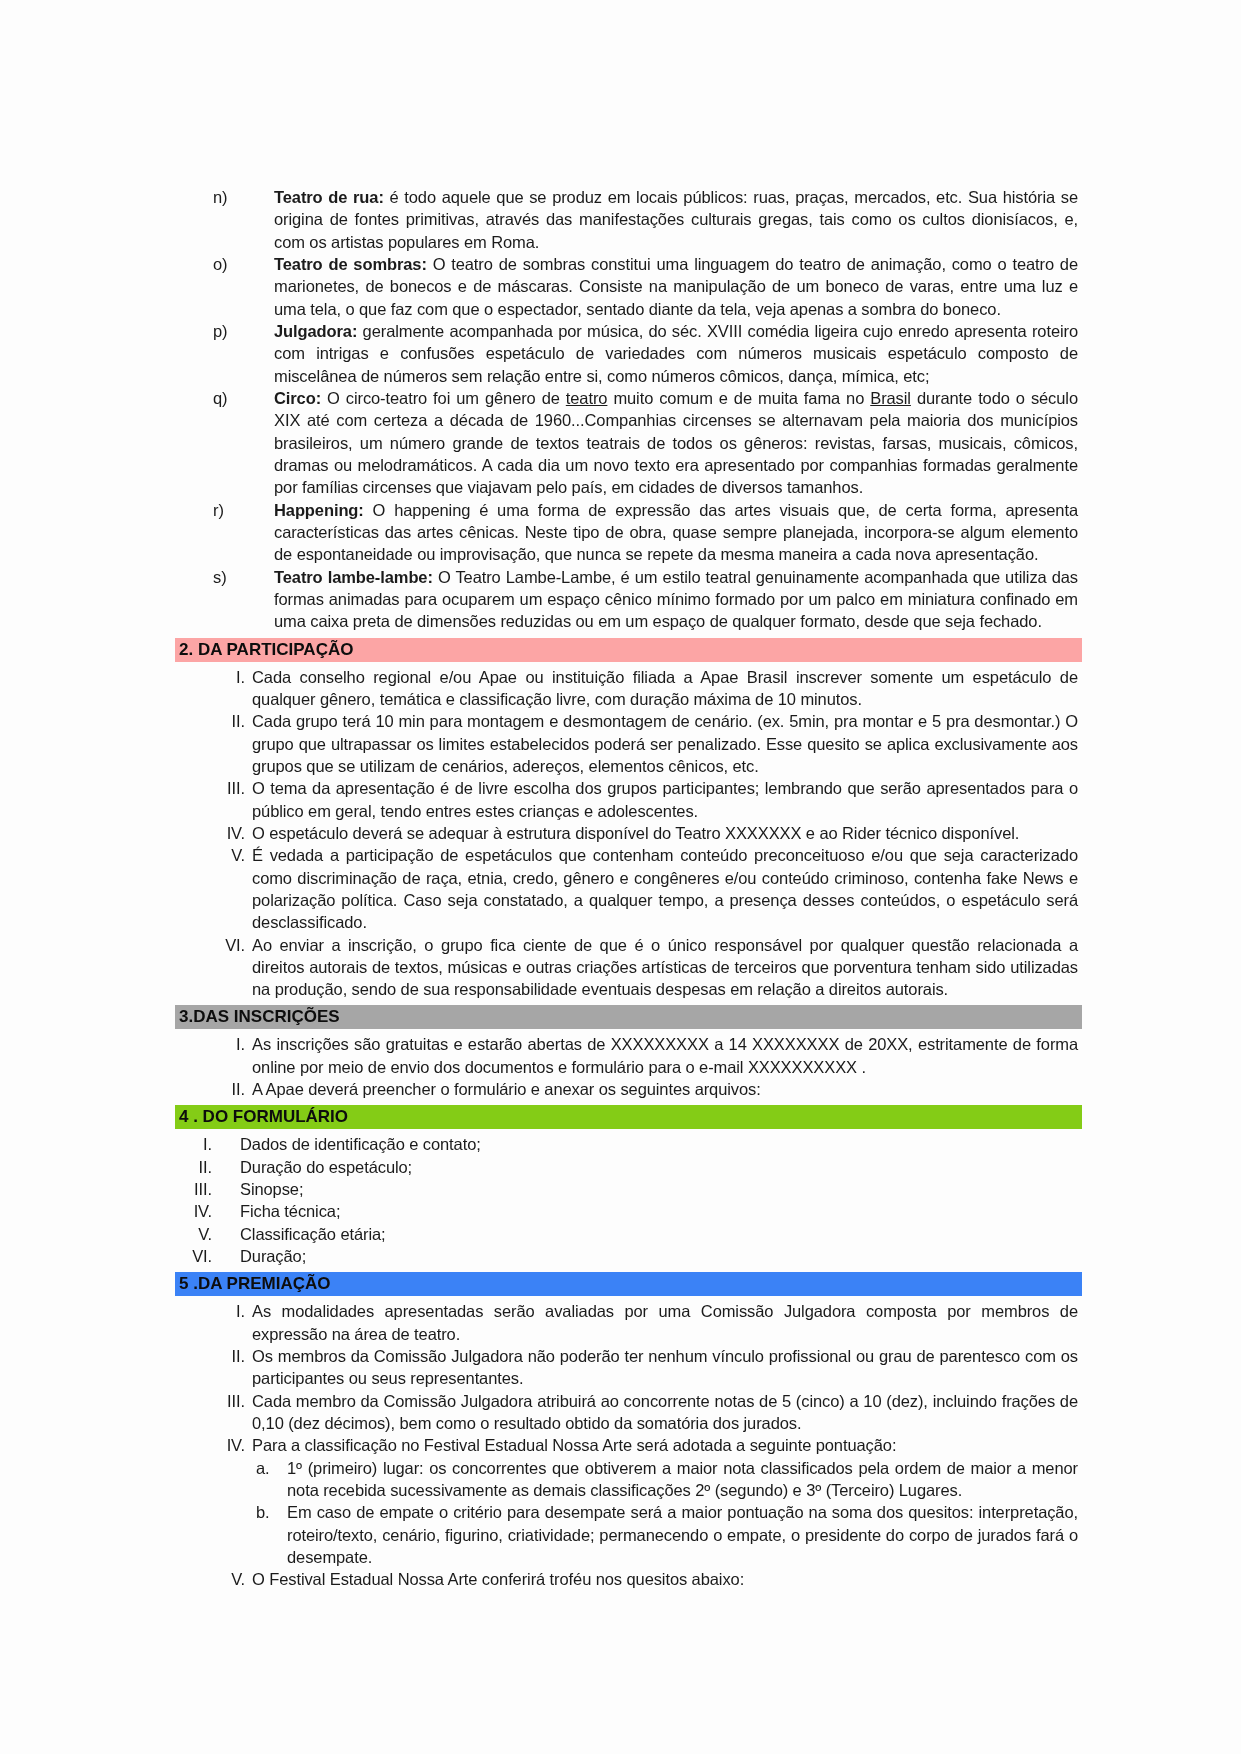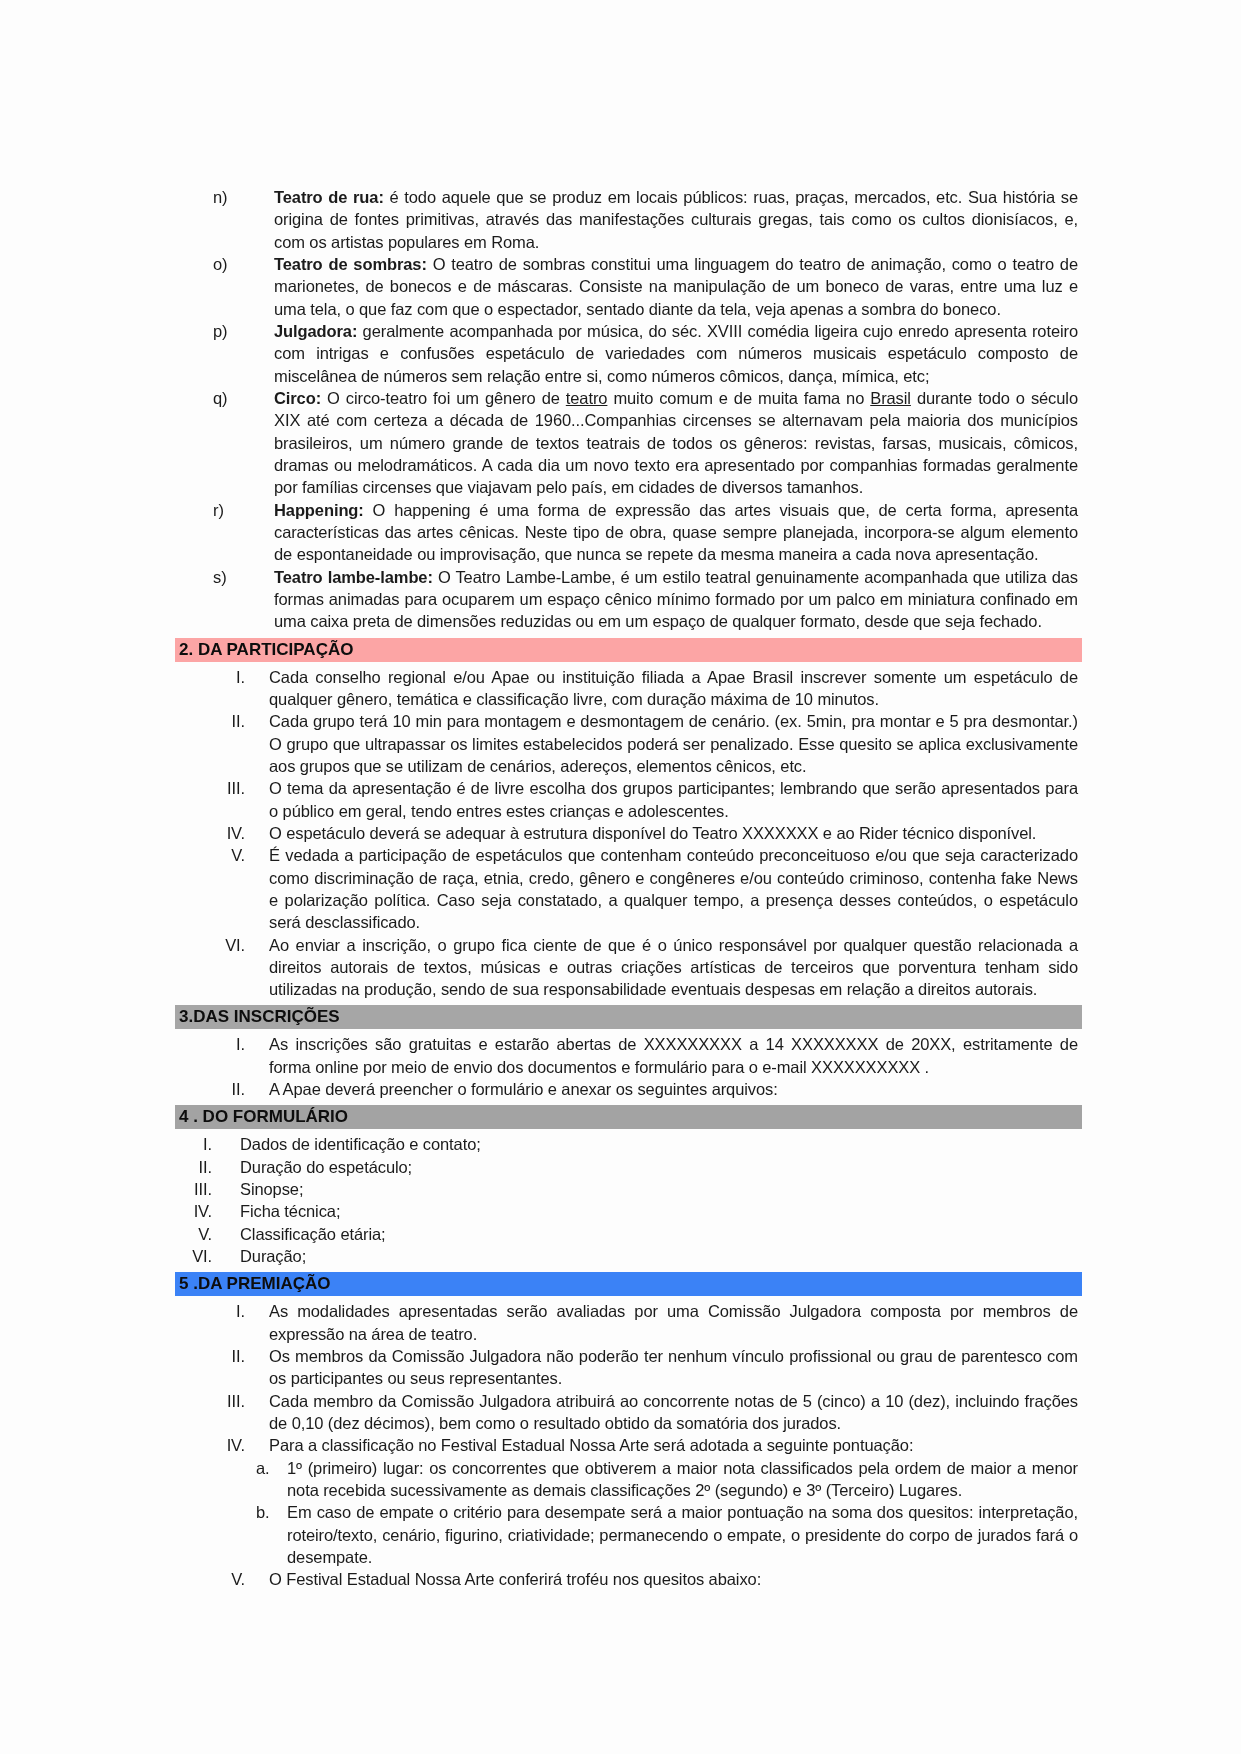--- a/index.html
+++ b/index.html
@@ -30,21 +30,21 @@
     background:#a6a6a6;
     display:flex;align-items:center;
     padding-left:4px;box-sizing:border-box;
     font-weight:bold;font-size:17px;color:#0d0d0d;
     letter-spacing:0;
   }
 
   
   .roman-item{display:flex;margin-left:175px;width:903px;}
   .roman-item .r-label{flex:none;width:70px;text-align:right;}
-  .roman-item .r-text{flex:1;margin-left:24px;text-align:justify;}
+  .roman-item .r-text{flex:1;margin-left:7px;text-align:justify;}
 
   
   .form-item{display:flex;margin-left:175px;width:903px;}
   .form-item .r-label{flex:none;width:37px;text-align:right;}
   .form-item .r-text{flex:1;margin-left:28px;text-align:left;}
 
   
   .sub-item{display:flex;margin-left:256px;width:822px;}
   .sub-item .s-label{flex:none;width:31px;}
   .sub-item .s-text{flex:1;text-align:justify;}
@@ -112,21 +112,21 @@
           <span>3.DAS INSCRIÇÕES</span>
         </div>
         <div class="roman-item">
           <span class="r-label">I.</span>
           <span class="r-text">As inscrições são gratuitas e estarão abertas de XXXXXXXXX a 14 XXXXXXXX de 20XX, estritamente de forma online por meio de envio dos documentos e formulário para o e-mail XXXXXXXXXX .</span>
         </div>
         <div class="roman-item">
           <span class="r-label">II.</span>
           <span class="r-text">A Apae deverá preencher o formulário e anexar os seguintes arquivos:</span>
         </div>
-        <div class="section-bar" style="background: #a3a3a3;">
+        <div class="section-bar" style="background: #84cc16;">
           <span>4 . DO FORMULÁRIO</span>
         </div>
         <div class="form-item">
           <span class="r-label">I.</span>
           <span class="r-text">Dados de identificação e contato;</span>
         </div>
         <div class="form-item">
           <span class="r-label">II.</span>
           <span class="r-text">Duração do espetáculo;</span>
         </div>

